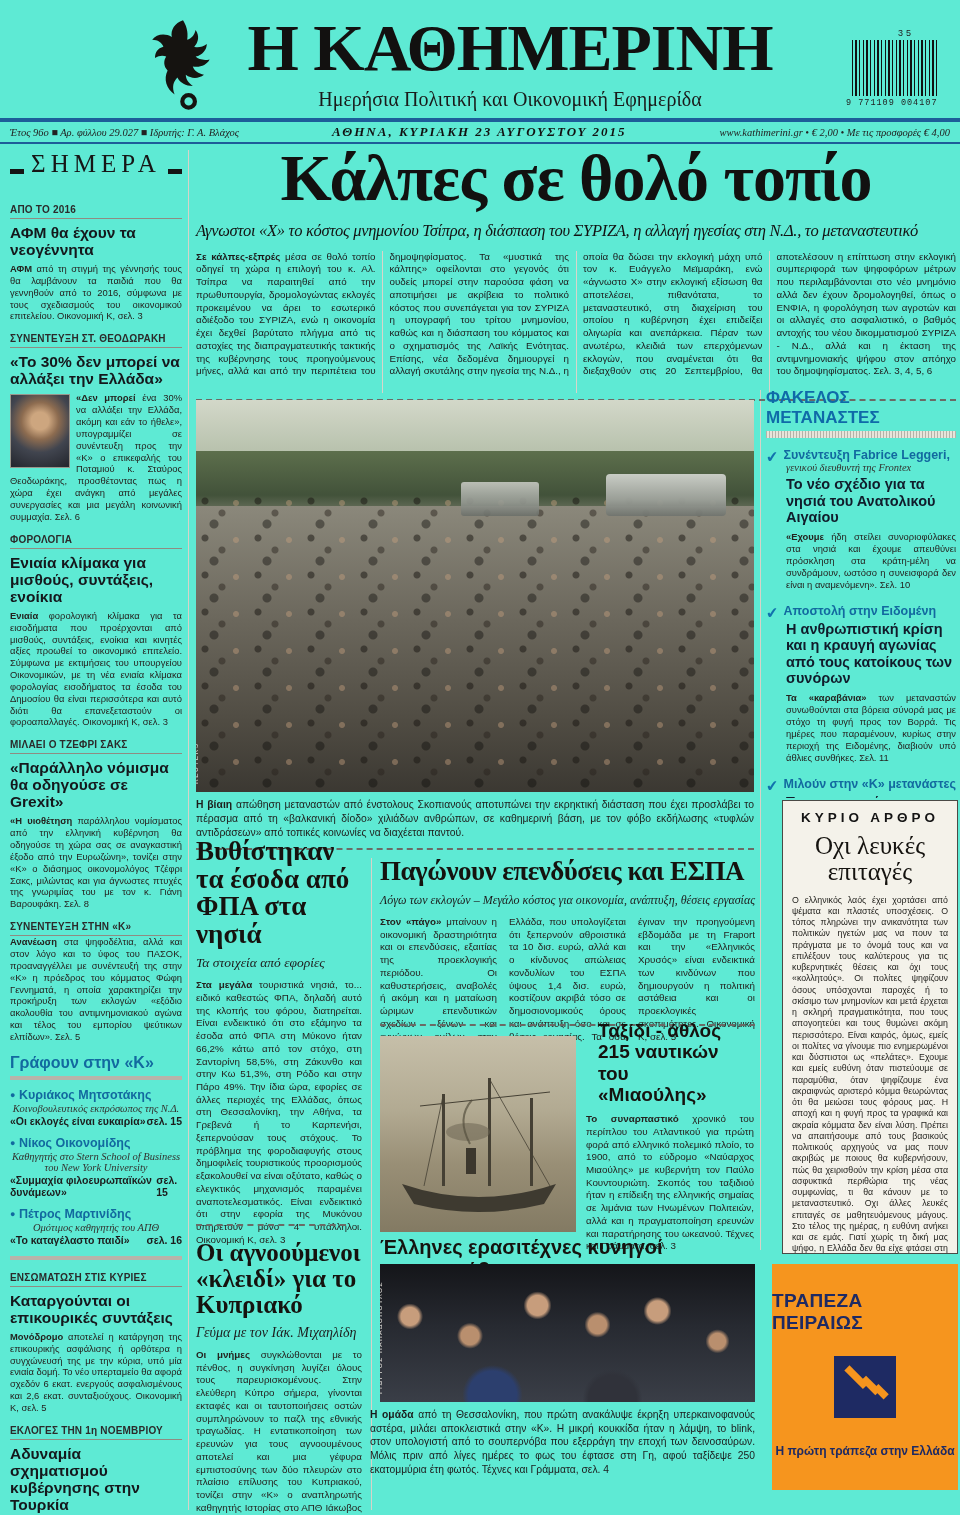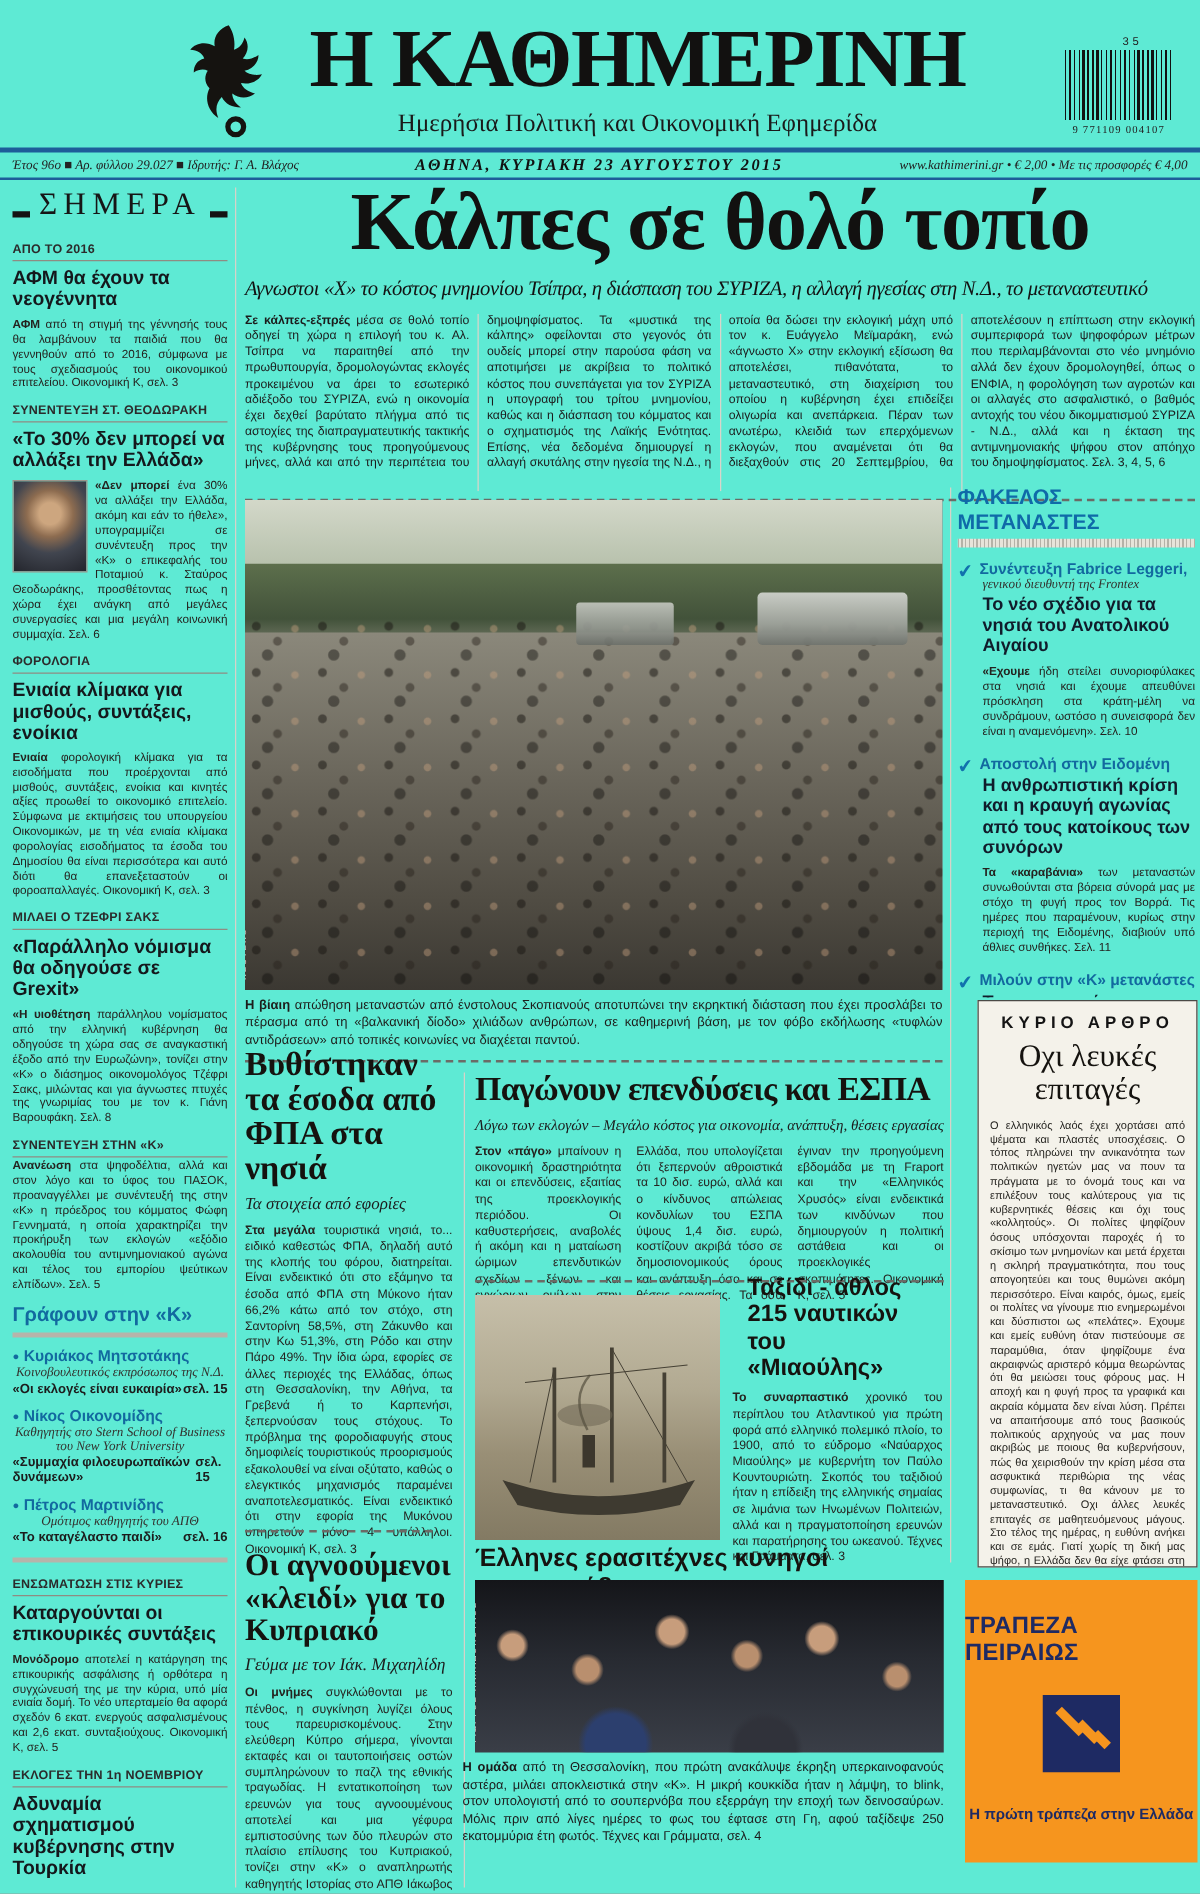--- a/index.html
+++ b/index.html
@@ -11,36 +11,36 @@
   
   .eagle{left:140px;top:16px;width:86px;height:98px;}
   .nameplate{left:190px;top:10px;width:640px;text-align:center;
              font-family:"Liberation Serif","DejaVu Serif",serif;font-weight:bold;
              font-size:66px;letter-spacing:-1px;color:#121110;white-space:nowrap;}
   .subtitle{left:190px;top:88px;width:640px;text-align:center;
             font-family:"Liberation Serif","DejaVu Serif",serif;font-size:20px;color:#1a1a1a;}
   .issue-small{left:898px;top:28px;font-size:9px;letter-spacing:3px;color:#222;}
   .barcode{left:852px;top:40px;width:86px;height:56px;
            background:repeating-linear-gradient(90deg,#111 0 1px,transparent 1px 3px,#111 3px 5px,transparent 5px 7px,#111 7px 8px,transparent 8px 11px);}
-  .barcode-num{left:846px;top:98px;width:98px;text-align:center;
-               font-family:Liberation Serif, serif;font-size:8.5px;letter-spacing:1px;color:#222;}
+  .barcode-num{left:846px;top:98px;width:98px;text-align:left;
+               font-family:Liberation Mono, monospace;font-size:8.5px;letter-spacing:1px;color:#222;}
   .rule-blue-thick{left:0;top:118px;width:960px;height:4px;background:#1d5d99;}
   .rule-blue-thin{left:0;top:142px;width:960px;height:2px;background:#1d5d99;}
   .dateline{left:0;top:123px;width:960px;height:18px;display:flex;align-items:center;
             justify-content:space-between;padding:0 10px;box-sizing:border-box;
             font-family:"Liberation Serif","DejaVu Serif",serif;}
   .dl-left,.dl-right{font-style:italic;font-size:10.5px;color:#222;}
   .dl-center{font-style:italic;font-weight:bold;font-size:13px;letter-spacing:2px;color:#111;}
 
   
   .vrule{width:1px;background:#d6d3c8;}
 
   
   .sidebar{left:10px;top:150px;width:172px;}
-  .simera{display:flex;align-items:flex-end;gap:7px;margin-bottom:16px;}
+  .simera{display:flex;align-items:flex-end;gap:7px;margin-bottom:26px;}
   .simera .bar{height:5px;background:#141414;flex:1;margin-bottom:4px;}
   .simera .word{font-family:"Liberation Serif","DejaVu Serif",serif;font-size:25px;
                 letter-spacing:5px;color:#161616;}
   .sb-sec{margin-bottom:11px;}
   .kicker{font-size:10px;font-weight:bold;letter-spacing:.2px;color:#2b2b2b;
           border-bottom:1px solid #8f8c82;padding-bottom:3px;}
   .sb-head{font-size:15.5px;line-height:1.1;font-weight:bold;color:#14181c;margin:5px 0 5px;}
   .sb-body{font-size:9.4px;line-height:1.26;text-align:justify;color:#24231f;margin:0;}
   .portrait{float:left;width:58px;height:72px;margin:2px 6px 2px 0;border:1px solid #99968c;
             background:radial-gradient(circle at 50% 36%,#cda67f 16%,#8d6c50 34%,#41454f 58%,#23252c 100%);}

